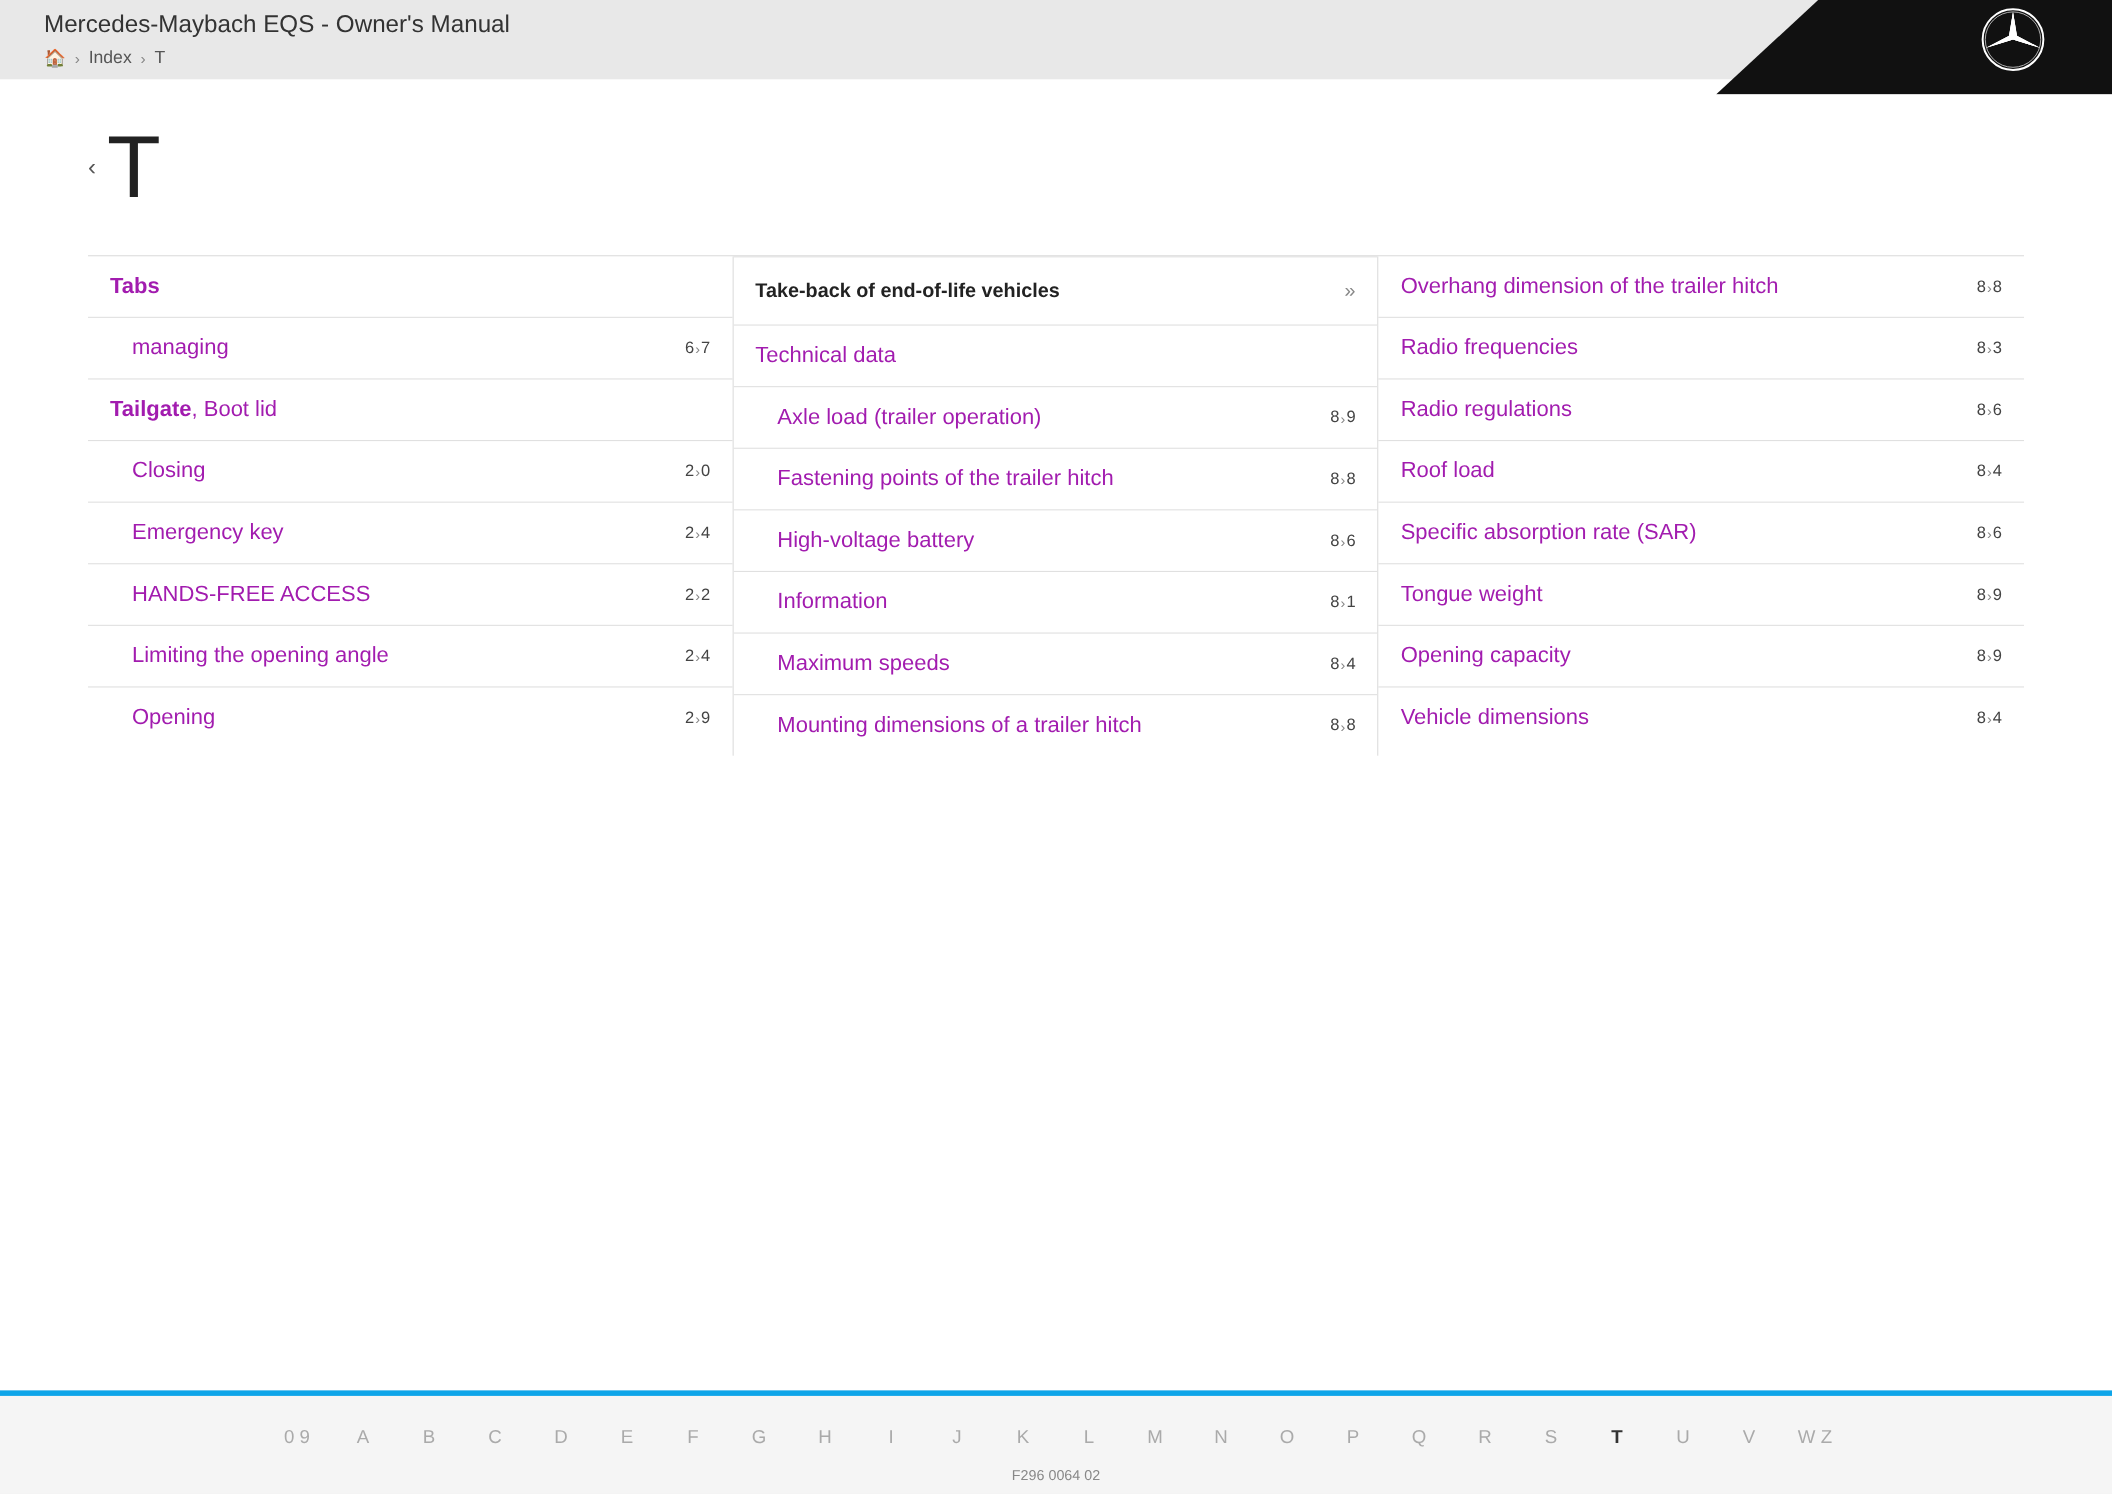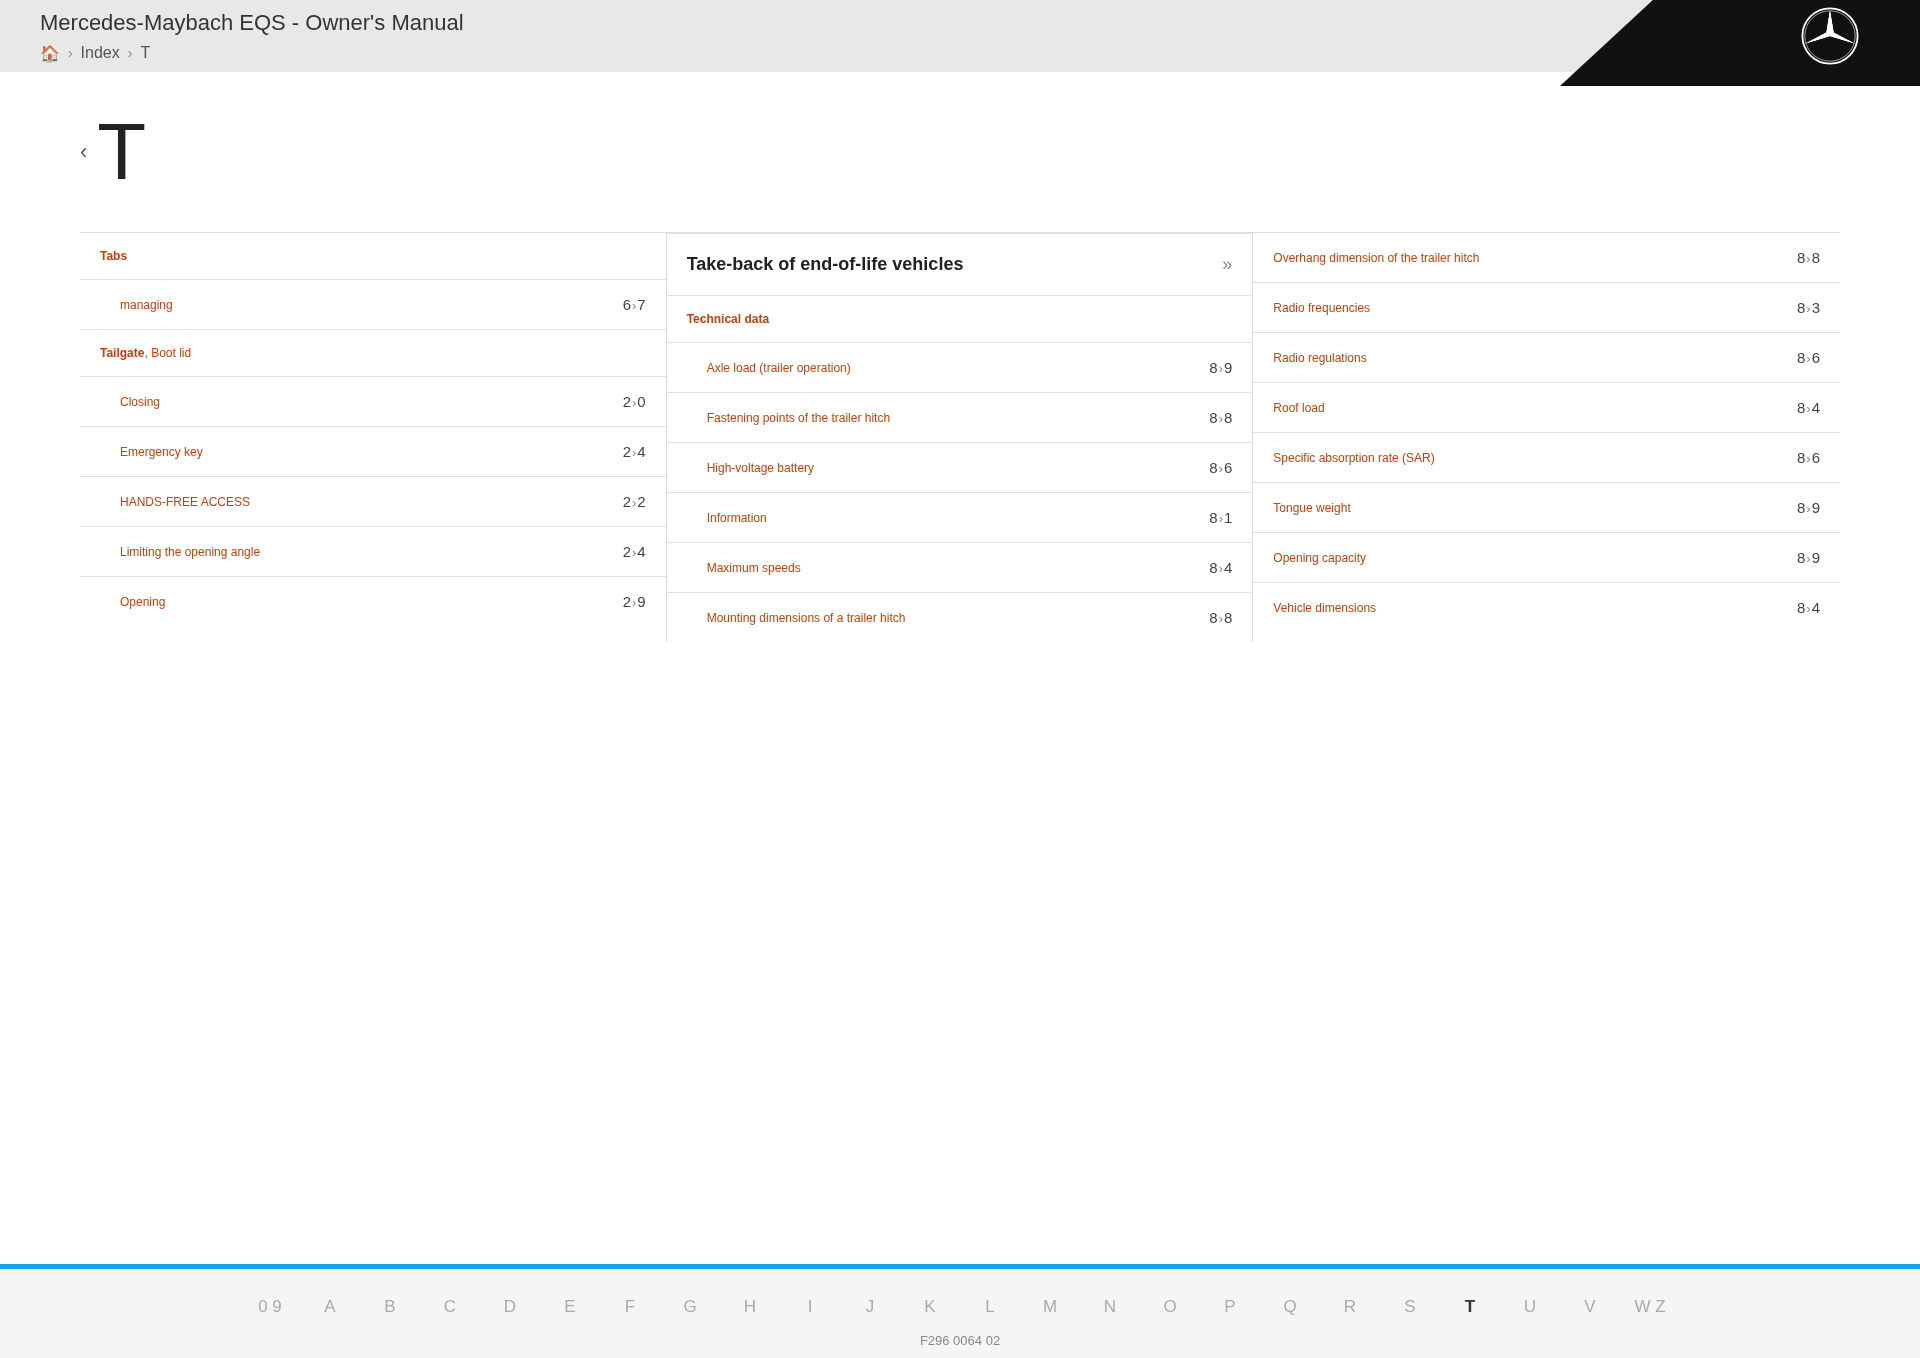--- a/index.html
+++ b/index.html
@@ -121,22 +121,22 @@
       align-items: center;
       justify-content: space-between;
       padding: 16px 20px;
       border-top: 1px solid #e0e0e0;
       cursor: pointer;
     }
     .index-item:first-child {
       border-top: none;
     }
     .index-item-label {
-      font-size: 12px;
-      color: #c2410c;
+      font-size: 20px;
+      color: #a21caf;
       flex: 1;
       padding-right: 10px;
     }
     .index-item-page {
       font-size: 15px;
       color: #444;
       display: flex;
       align-items: flex-end;
       white-space: nowrap;
       min-width: 50px;
@@ -292,21 +292,21 @@
     </div>
 
     <div class="column">
 
       <div class="top-link-item no-border-top">
         <span class="top-link-label">Take-back of end-of-life vehicles</span>
         <span class="top-link-arrow">»</span>
       </div>
 
       <div class="index-item" style="border-top: 1px solid #e0e0e0;">
-        <span class="index-item-label" style="font-weight:bold;">Technical data</span>
+        <span class="index-item-label" style="font-weight:normal;">Technical data</span>
       </div>
 
       <div class="index-item sub-item">
         <span class="index-item-label">Axle load (trailer operation)</span>
         <span class="index-item-page">8<span class="arrow-right">›</span>9</span>
       </div>
 
       <div class="index-item sub-item">
         <span class="index-item-label">Fastening points of the trailer hitch</span>
         <span class="index-item-page">8<span class="arrow-right">›</span>8</span>

